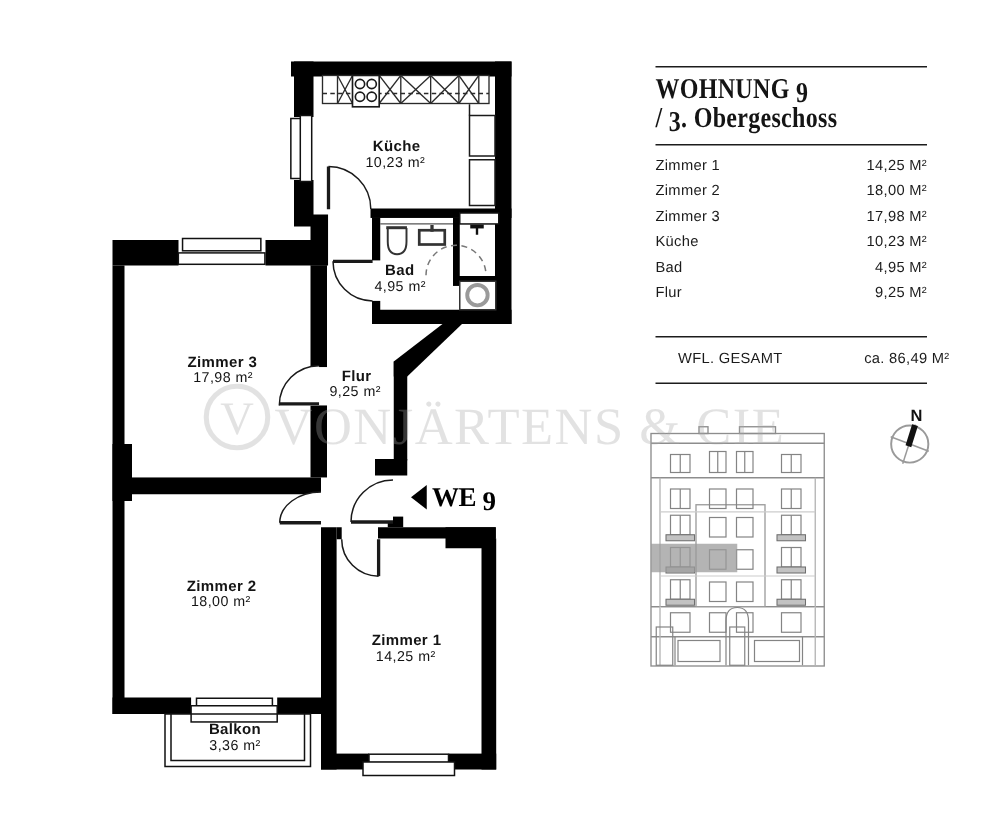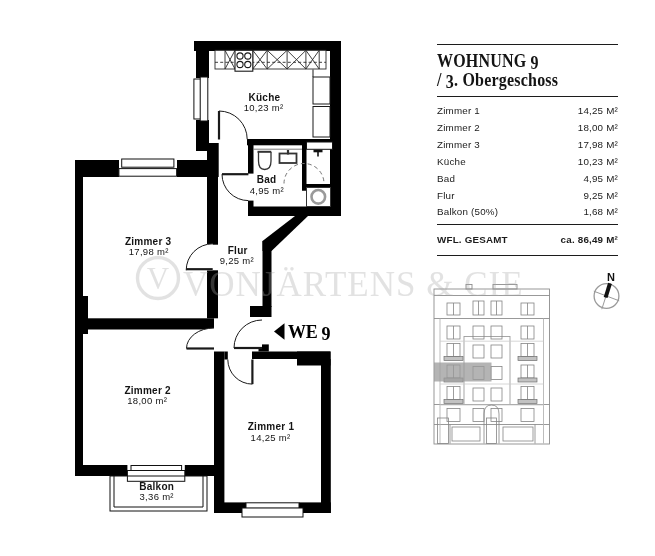--- a/index.html
+++ b/index.html
@@ -341,16 +341,15 @@
 <div class="row" style="top:122px;">Zimmer 2<span class="v">18,00 M²</span></div>
 
 <div class="row" style="top:138.8px;">Zimmer 3<span class="v">17,98 M²</span></div>
 
 <div class="row" style="top:155.9px;">Küche<span class="v">10,23 M²</span></div>
 
 <div class="row" style="top:172.7px;">Bad<span class="v">4,95 M²</span></div>
 
 <div class="row" style="top:189.5px;">Flur<span class="v">9,25 M²</span></div>
 
-<div class="row" style="top:206.3px;">Balkon (50%)<span class="v">1,68 M²</span></div>
-
-<div class="row" style="top:233.6px;font-weight:bold;">WFL. GESAMT<span class="v">ca. 86,49 M²</span></div>
+
+<div class="row" style="top:233.6px;font-weight:normal;margin-left:15px;">WFL. GESAMT<span class="v">ca. 86,49 M²</span></div>
 </div>
 
 </body></html>

